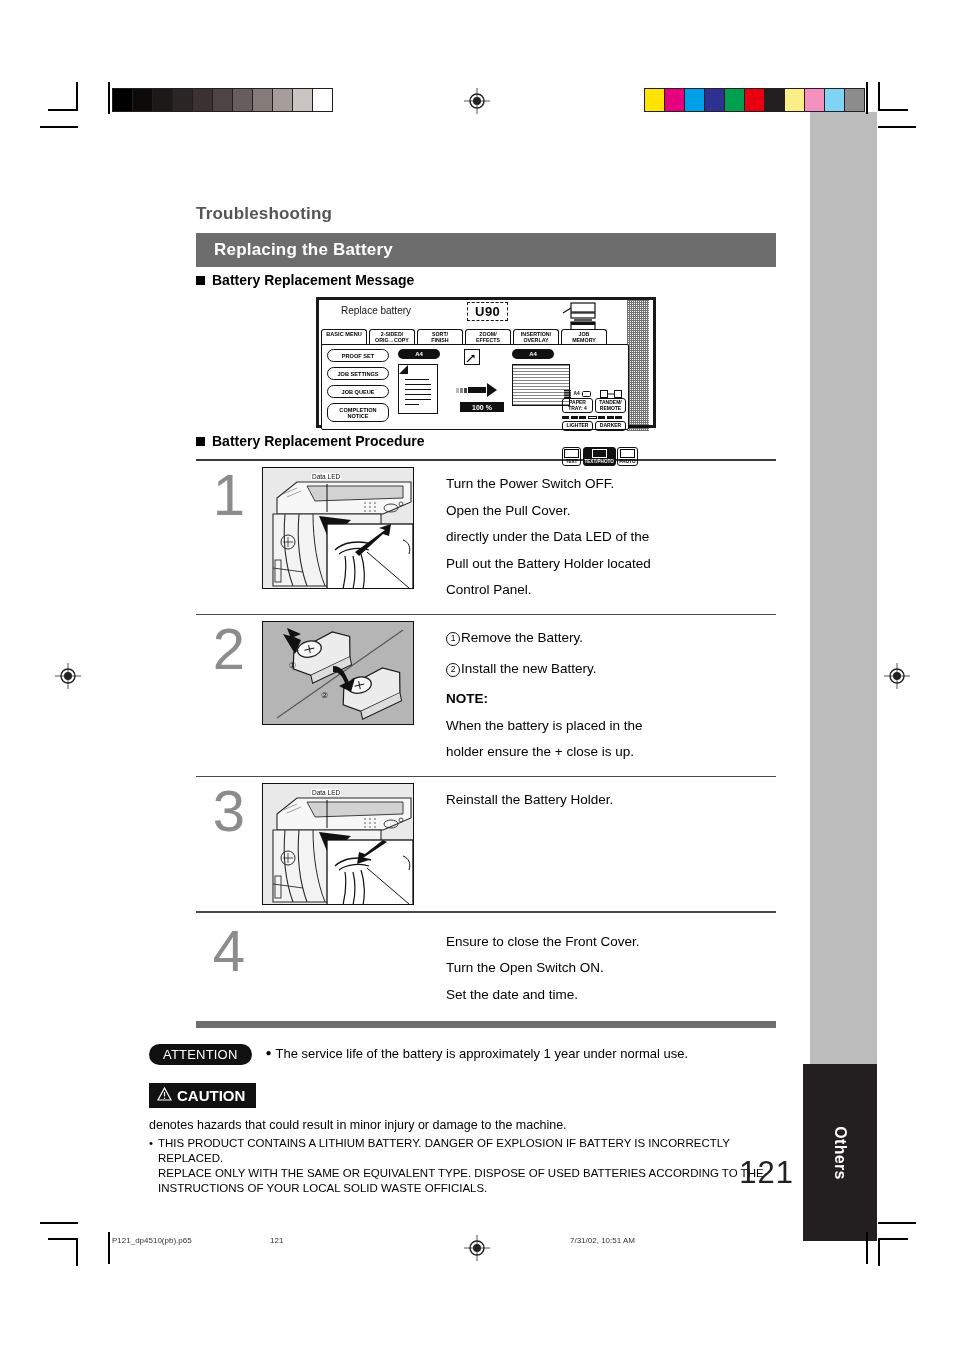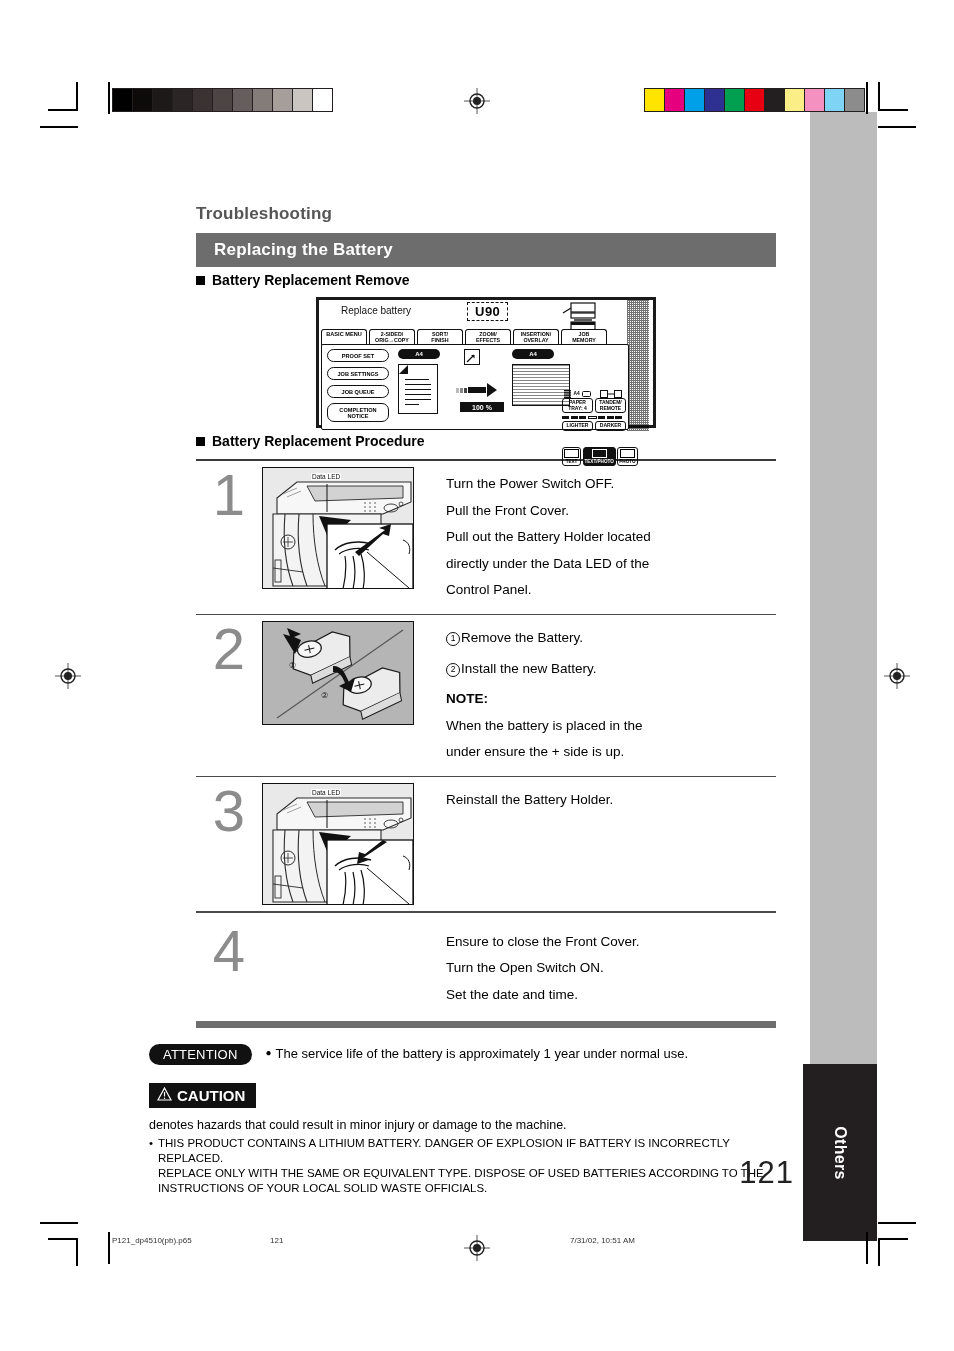--- a/index.html
+++ b/index.html
@@ -233,21 +233,21 @@
 
   <div class="content">
 
     <div class="sec-title">Troubleshooting</div>
 
     <div class="banner">Replacing the Battery</div>
 
 
     <div class="sub-head">
       <span class="sq"></span>
-      <span>Battery Replacement Remove</span>
+      <span>Battery Replacement Message</span>
     </div>
 
     
     <div class="lcd-wrap">
       <div class="lcd">
 
         <div class="lcd-dither"></div>
 
         <div class="lcd-top">
           <div class="lcd-msg">Replace battery</div>
@@ -443,23 +443,23 @@
               <path d="M104 84 L146 120" stroke="#111" stroke-width="1"></path>
               <path d="M140 72 C146 74 148 80 146 86" fill="none" stroke="#111" stroke-width="1"></path>
 
               <path d="M92 84 L122 62 L116 60 L128 56 L126 68 L120 66 L96 88 Z" fill="#111"></path>
             </svg>
             <span class="fig-label" style="left:48px;top:5px;">Data LED</span>
           </div>
         </div>
         <div class="step-txt">
           <p>Turn the Power Switch OFF.</p>
-          <p>Pull the Front Cover.</p>
+          <p>Open the Pull Cover.</p>
+          <p>directly under the Data LED of the</p>
           <p>Pull out the Battery Holder located</p>
-          <p>directly under the Data LED of the</p>
           <p>Control Panel.</p>
         </div>
       </div>
 
       <div class="rule thin"></div>
 
       <div class="step">
         <div class="step-num">2</div>
         <div class="step-fig">
           <div class="fig battery" style="height:104px;">
@@ -489,21 +489,21 @@
         </div>
         <div class="step-txt">
           <p>
             <span class="circ">1</span><span>Remove the Battery.</span>
           </p>
           <p class="gap">
             <span class="circ">2</span><span>Install the new Battery.</span>
           </p>
           <p class="gap note"><span>NOTE</span>:</p>
           <p>When the battery is placed in the</p>
-          <p>under ensure the + side is up.</p>
+          <p>holder ensure the + close is up.</p>
         </div>
       </div>
 
       <div class="rule thin"></div>
 
       <div class="step">
         <div class="step-num">3</div>
         <div class="step-fig">
           <div class="fig machine">
             <svg width="152" height="122" viewBox="0 0 152 122">

